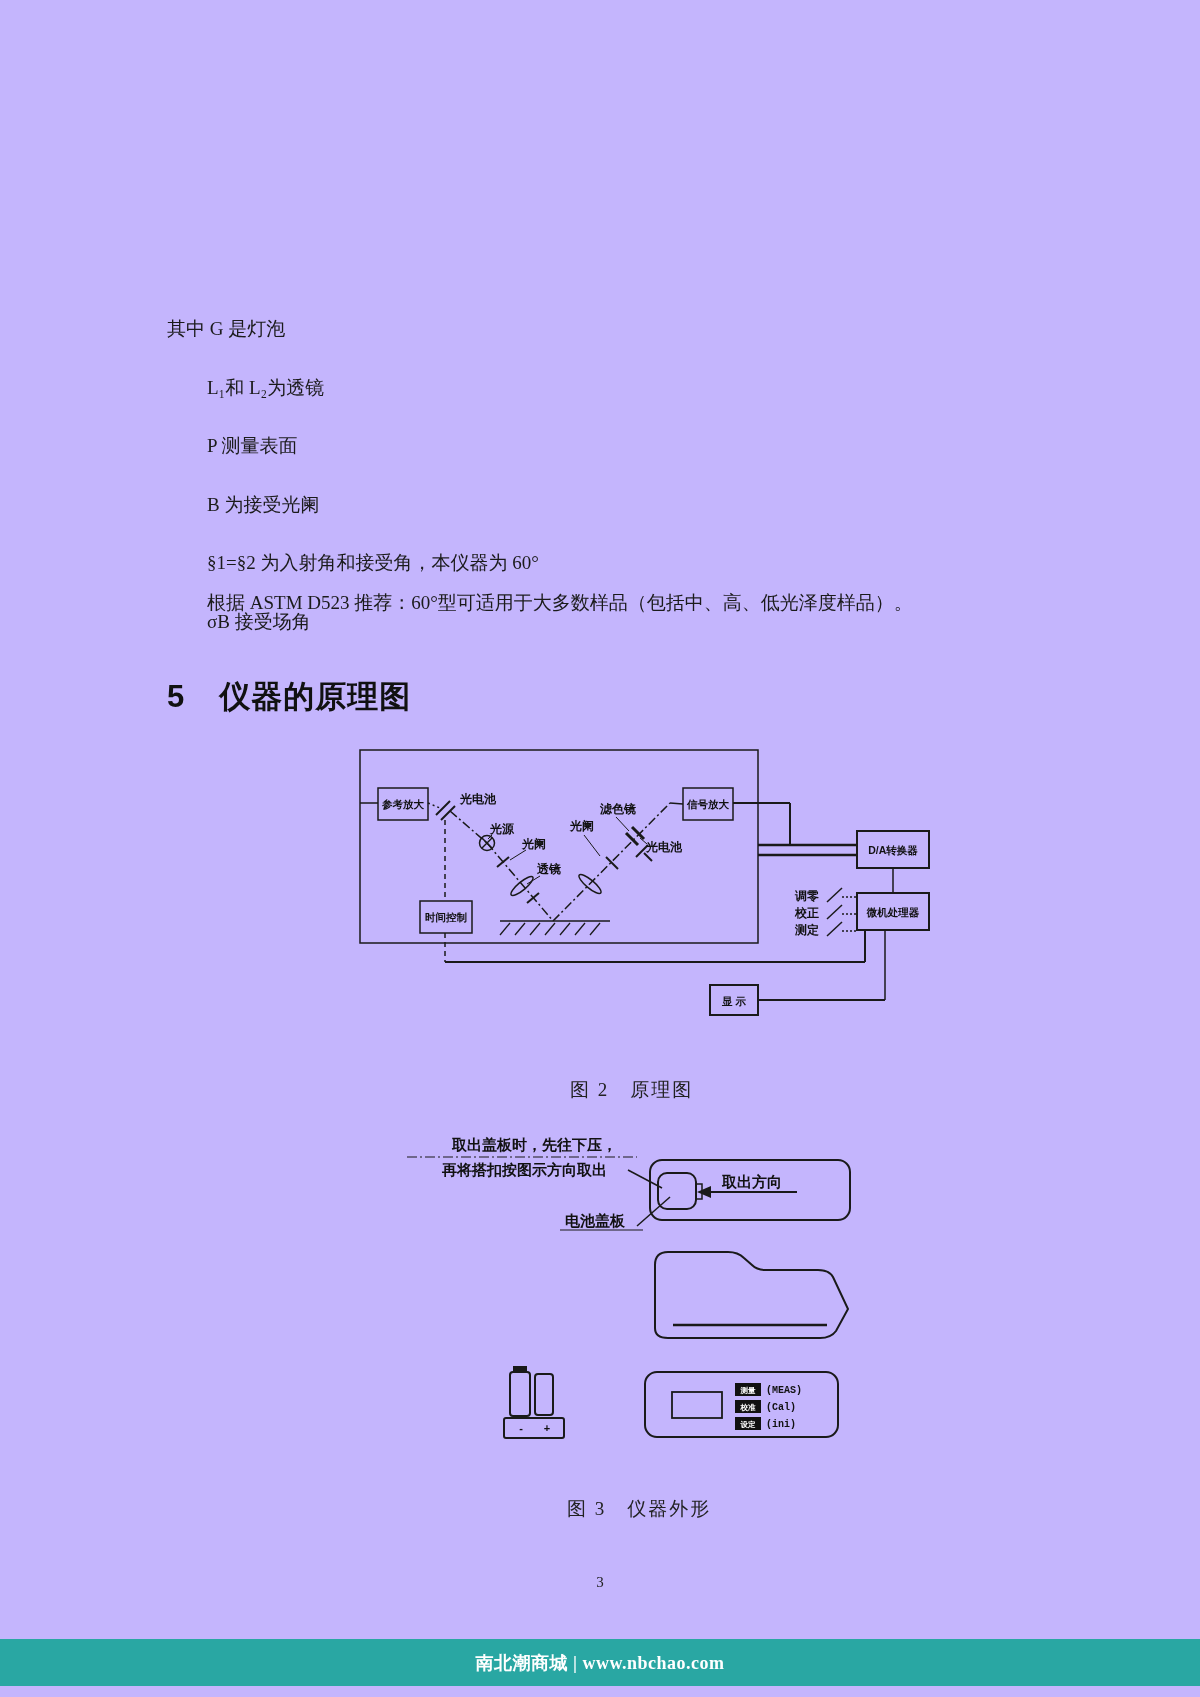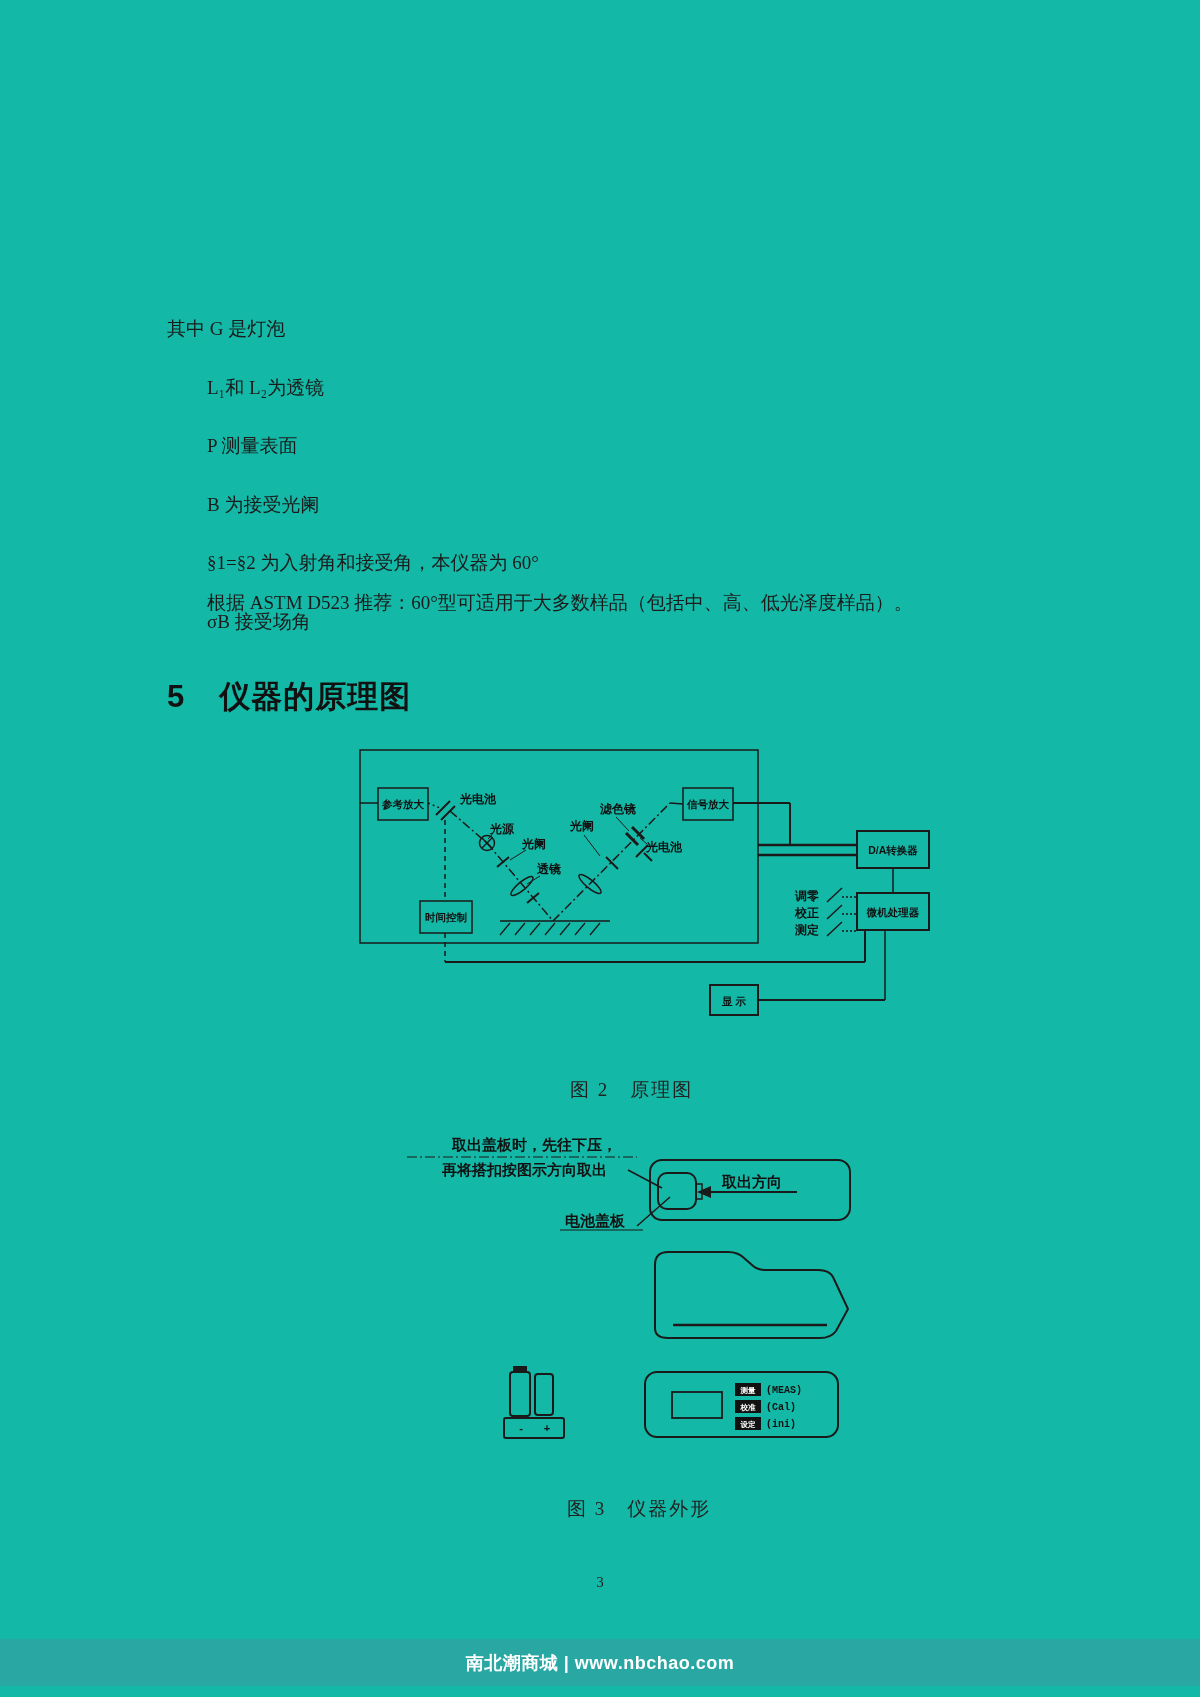--- a/index.html
+++ b/index.html
@@ -1,37 +1,37 @@
 <!DOCTYPE html>
 <html><head>
 <meta charset="utf-8">
 <style>
   html,body{margin:0;padding:0;background:#e8e8e8;}
   .page{
-    position:relative;width:1200px;height:1697px;background:#14b8a6;
+    position:relative;width:1200px;height:1697px;background:#c4b5fd;
     margin:0 auto;overflow:hidden;
     font-family:"Liberation Serif","DejaVu Serif",serif;color:#1b1b1b;
   }
   .intro{position:absolute;left:167px;top:312px;font-size:19px;}
   .intro .line{height:34.5px;line-height:34.5px;white-space:nowrap;}
   .intro .line.indent{padding-left:40px;margin-top:24px;}
   .para{position:absolute;left:167px;top:588px;font-size:19px;line-height:30px;
         padding-left:40px;white-space:nowrap;}
   .heading{position:absolute;left:167px;top:676px;
     font-family:"Liberation Sans","DejaVu Sans",sans-serif;
     font-weight:bold;font-size:31px;color:#111;letter-spacing:1px;}
   .heading .num{margin-right:34px;}
   .fig-caption{position:absolute;font-size:19px;letter-spacing:2px;white-space:nowrap;color:#222;}
   #cap2{left:570px;top:1061px;margin-top:16px;}
   #cap3{left:567px;top:1496px;}
   .pageno{position:absolute;left:0;top:1574px;width:100%;text-align:center;
           font-size:15px;color:#222;}
   .footer{position:absolute;left:0;top:1639px;width:100%;height:47px;
     display:flex;align-items:center;justify-content:center;
-    font-family:Liberation Sans, sans-serif;
+    font-family:Liberation Serif, serif;
     color:#ffffff;font-size:18px;font-weight:bold;letter-spacing:.5px;}
   svg{position:absolute;}
   svg text{font-family:"Liberation Sans","DejaVu Sans",sans-serif;fill:#111;}
   .boxlbl{font-size:10.5px;font-weight:bold;}
   .freelbl{font-size:12px;font-weight:bold;}
   .ann{font-size:15px;font-weight:bold;}
   .mono{font-family:"Liberation Mono","DejaVu Sans Mono",monospace;font-size:10px;font-weight:bold;}
   .badgetxt{font-size:7.5px;font-weight:bold;fill:#fff;}
 </style>
 </head>

